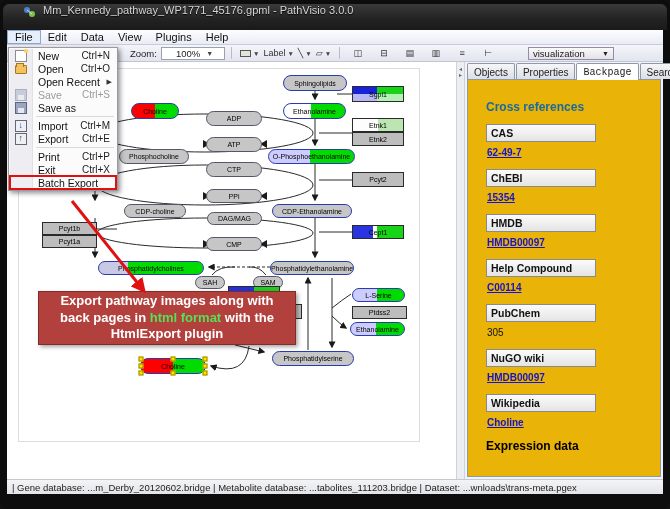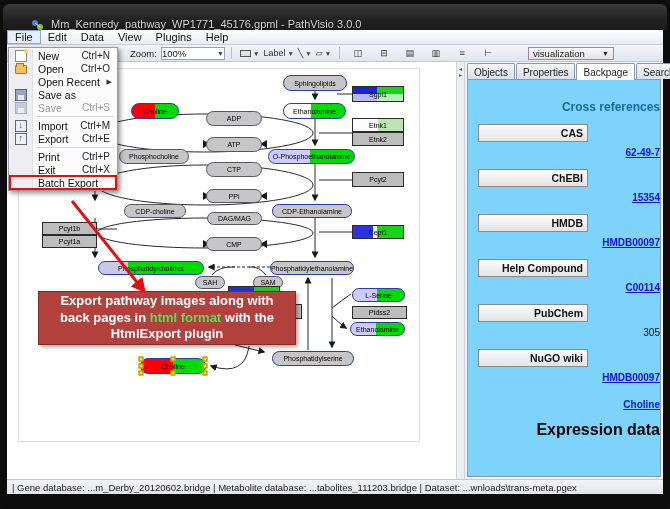--- a/index.html
+++ b/index.html
@@ -3,50 +3,50 @@
 <meta charset="utf-8">
 <style>
   * { margin:0; padding:0; box-sizing:border-box; }
   html,body { width:670px; height:509px; font-family:"Liberation Sans", sans-serif; }
   body { position:relative; background:#111; overflow:hidden; }
   .frame { position:absolute; inset:0; background:#0d0d0d; border-radius:8px; }
 
   
   .titlebar { position:absolute; left:3px; right:3px; top:4px; height:26px;
     background:linear-gradient(#3a3a3a,#222 60%,#1a1a1a); border-radius:6px 6px 0 0;
-    display:flex; align-items:flex-end; padding-left:28px; gap:7px; }
+    display:flex; align-items:flex-start; padding-left:20px; gap:7px; }
   .titlebar .ttext { color:#d6d6d6; font-size:11px; text-shadow:0 1px 1px #000; }
   .appicon { width:13px; height:13px; display:inline-block; }
 
   
   .menubar { position:absolute; left:7px; right:7px; top:30px; height:15px;
     background:linear-gradient(#fdfdff,#e9ecf5); border-bottom:1px solid #c8ccd8;
     display:flex; align-items:stretch; font-size:11px; }
   .menu-item { padding:1px 7px; display:flex; align-items:center; color:#111; }
   .menu-item.open { background:#e7eefb; border:1px solid #8aa8d0; }
 
   
   .toolbar { position:absolute; left:7px; right:7px; top:45px; height:17px;
     background:linear-gradient(#f4f5fa,#e2e5ef); border-bottom:1px solid #c2c6d2;
     display:flex; align-items:center; font-size:10px; color:#222; }
   .tb-zoom-label { margin-left:123px; font-size:9.5px; }
   .combo { background:#fff; border:1px solid #9aa0b0; height:13px; display:flex;
-    align-items:center; font-size:9.5px; padding:0 0; position:relative; }
+    align-items:center; font-size:9.5px; padding:0 14px; position:relative; }
   .combo .arr { margin-left:auto; font-size:7px; color:#444; padding-left:6px; }
   .tb-sep { width:1px; height:12px; background:#b8bcc8; margin:0 6px; }
   .tb-btn { min-width:16px; height:14px; display:flex; align-items:center; justify-content:center;
     font-size:9px; color:#333; padding:16px 2px; }
   .tb-btn .dn-rect { width:11px; height:7px; border:1px solid #555; background:#dfe6d8; display:inline-block; }
   .tb-dd { font-size:6.5px; color:#444; margin-left:2px; }
   .vis-combo { position:absolute; left:521px; top:2px; width:86px; height:13px;
     background:linear-gradient(#fafafa,#e2e2e6); border:1px solid #98a; border-radius:0;
     display:flex; align-items:center; font-size:9.5px; padding:0 4px; }
 
   
-  .main { position:absolute; left:7px; top:62px; width:656px; height:417px; background:#fff;text-align:right; }
+  .main { position:absolute; left:7px; top:62px; width:656px; height:417px; background:#fff; }
   .canvas { position:absolute; left:0; top:0; width:449px; height:403px; background:#fff; overflow:hidden; }
   .board { position:absolute; left:11px; top:6px; width:402px; height:374px; border:1px solid #dcdcdc; }
   svg.edges { position:absolute; left:0; top:0; }
 
   .node { position:absolute; display:flex; align-items:center; justify-content:center;
     font-size:7px; color:#000; border:1px solid #55566a; overflow:hidden; white-space:nowrap; z-index:5; }
   .met { border-radius:8px; }
   .gene { border-radius:0; border-color:#2a2a2a; }
   .s-gray { background:#c6c6c6; }
   .s-gray-blue { background:#c6c6c6; border-color:#2a3ab0; }
@@ -66,31 +66,31 @@
   
   .divider { position:absolute; left:449px; top:0; width:9px; height:417px; background:#eceef2;
     border-left:1px solid #cfd2da; border-right:1px solid #cfd2da; font-size:5px; color:#667;
     display:flex; flex-direction:column; align-items:center; padding-top:4px; }
 
   
   .sidepanel { position:absolute; left:458px; top:0; width:198px; height:417px; background:#f2f3f6; }
   .tabs { position:absolute; left:2px; top:1px; right:0; height:16px; display:flex; gap:1px; font-size:10px; }
   .tab { padding:1px 6px 0; border:1px solid #8f98a8; border-bottom:none; border-radius:2px 2px 0 0;
     background:linear-gradient(#f5f6f8,#dcdfe6); display:flex; align-items:center; color:#222; }
-  .tab.active { background:#fff; position:relative; z-index:2; height:17px; }
-  .panel-body { position:absolute; left:2px; top:17px; right:2px; bottom:2px; background:#7dd3fc;
-    border:1px solid #8f98a8; padding:8px 0 0 10px; overflow:hidden; }
+  .tab.active { background:#fff; position:relative; z-index:2; height:17px;font-family:Liberation Mono, monospace; }
+  .panel-body { position:absolute; left:2px; top:17px; right:2px; bottom:2px; background:#eab308;
+    border:1px solid #8f98a8; padding:8px 0 0 18px; overflow:hidden; }
   .bp-heading { color:#1b6a9c; font-weight:bold; font-size:12px; margin:12px 0 10px; }
   .bp-section { margin-bottom:9px; }
   .bp-header { width:110px; border:1px solid #8a8a8a; background:linear-gradient(#fbfbfb,#e4e4e4);
     font-weight:bold; font-size:10.5px; padding:2px 4px; color:#111; }
   .bp-link { display:inline-block; margin:4px 0 0 1px; color:#1414cc; font-weight:bold;
     font-size:10px; text-decoration:underline; }
   .bp-value { display:inline-block; margin:4px 0 0 1px; color:#111; font-size:10px; }
-  .bp-expression { font-weight:bold; font-size:16px; color:#000; margin-top:4px; }
+  .bp-expression { font-weight:bold; font-size:12px; color:#000; margin-top:4px; }
 
   
   .statusbar { position:absolute; left:7px; right:7px; top:479px; height:15px;
     background:linear-gradient(#f4f4f6,#e3e4e8); border-top:1px solid #c6c8ce;
     display:flex; align-items:center; font-size:9.5px; color:#222; padding-left:5px;
     white-space:nowrap; overflow:hidden; }
 
   
   .filemenu { position:absolute; left:8px; top:47px; width:110px; background:#fbfbfb;
     border:1px solid #979aa5; box-shadow:2px 2px 5px rgba(0,0,0,.45); z-index:40; padding:1px; }
@@ -355,21 +355,21 @@
         </div>
       <div class="panel-body">
         <div class="bp-heading">Cross references</div>
         <div id="bp-sections">
             <div class="bp-section"><div class="bp-header">CAS</div><a class="bp-link">62-49-7</a></div>
             <div class="bp-section"><div class="bp-header">ChEBI</div><a class="bp-link">15354</a></div>
             <div class="bp-section"><div class="bp-header">HMDB</div><a class="bp-link">HMDB00097</a></div>
             <div class="bp-section"><div class="bp-header">Help Compound</div><a class="bp-link">C00114</a></div>
             <div class="bp-section"><div class="bp-header">PubChem</div><span class="bp-value">305</span></div>
             <div class="bp-section"><div class="bp-header">NuGO wiki</div><a class="bp-link">HMDB00097</a></div>
-            <div class="bp-section"><a class="bp-link">Choline</a></div>
+            <div class="bp-section"><div class="bp-header">Wikipedia</div><a class="bp-link">Choline</a></div>
           </div>
         <div class="bp-expression">Expression data</div>
       </div>
     </div>
   </div>
 
   <div class="statusbar">
     <span>| Gene database: ...m_Derby_20120602.bridge | Metabolite database: ...tabolites_111203.bridge | Dataset: ...wnloads\trans-meta.pgex</span>
   </div>
 
@@ -380,29 +380,29 @@
         <span class="fm-short">Ctrl+N</span>
       </div>
       <div class="fm-item">
         <span class="ic ic-open"></span>
         <span class="fm-label">Open</span>
         <span class="fm-short">Ctrl+O</span>
       </div>
       <div class="fm-item">
         <span class="fm-label">Open Recent</span>
         <span class="fm-sub">▶</span>
-      </div>
-      <div class="fm-item">
-        <span class="ic ic-save"></span>
-        <span class="fm-label">Save as</span>
       </div>
       <div class="fm-item disabled">
         <span class="ic ic-save"></span>
         <span class="fm-label">Save</span>
         <span class="fm-short">Ctrl+S</span>
+      </div>
+      <div class="fm-item">
+        <span class="ic ic-save"></span>
+        <span class="fm-label">Save as</span>
       </div>
       <div class="fm-sep"></div>
       <div class="fm-item">
         <span class="ic ic-port ic-import"></span>
         <span class="fm-label">Import</span>
         <span class="fm-short">Ctrl+M</span>
       </div>
       <div class="fm-item">
         <span class="ic ic-port ic-export"></span>
         <span class="fm-label">Export</span>

